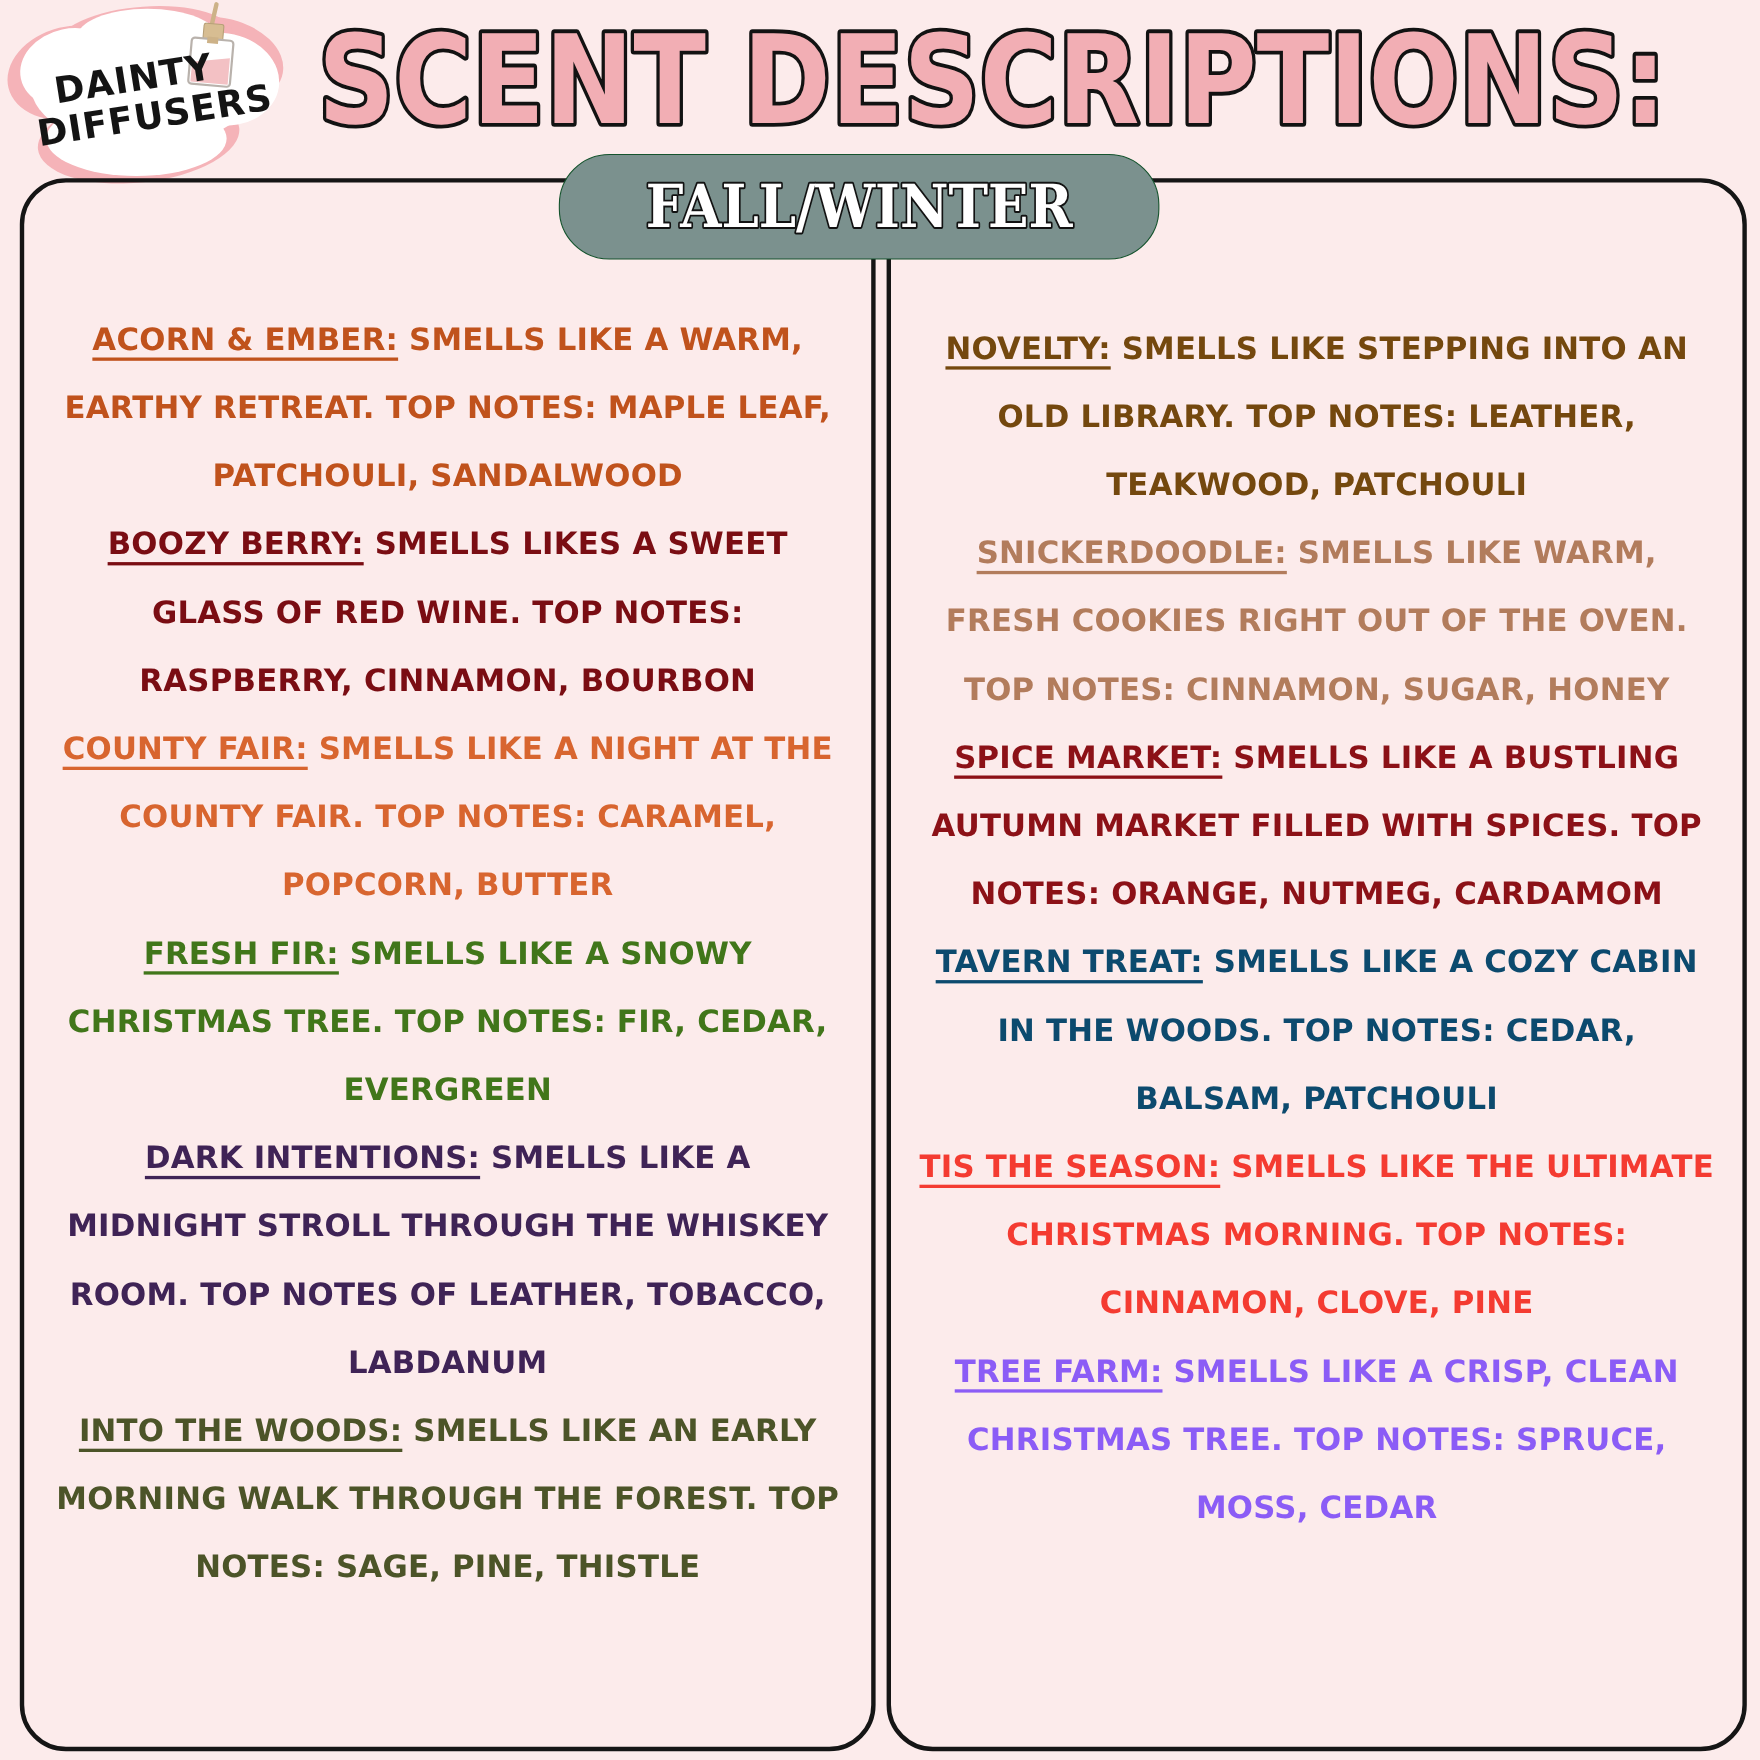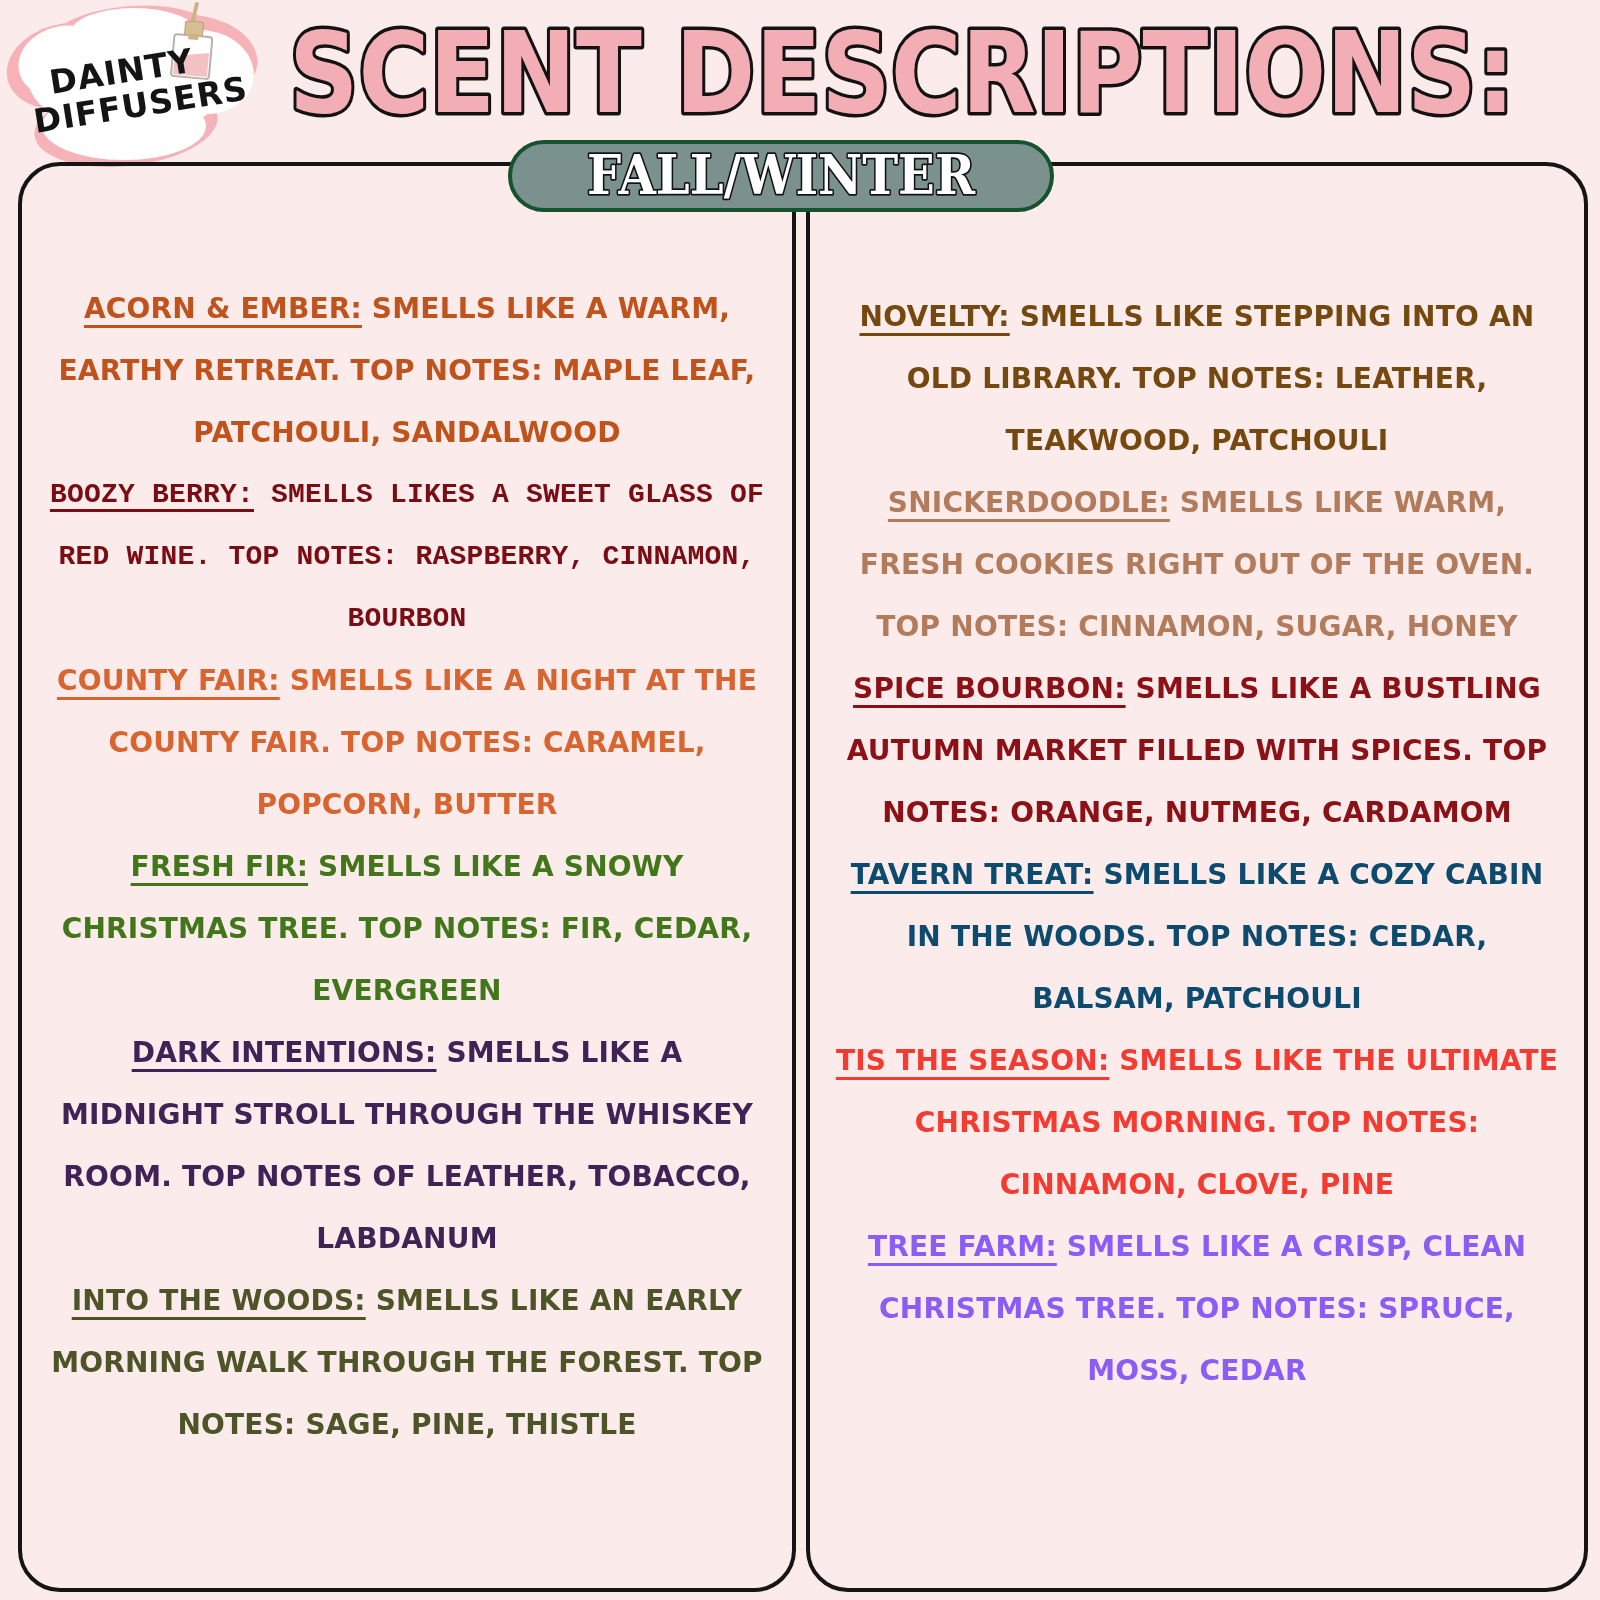--- a/index.html
+++ b/index.html
@@ -11,22 +11,22 @@
   .logo svg{width:100%;height:100%;display:block;}
 
   
   .title-svg{position:absolute;left:282px;top:14px;width:1240px;height:122px;}
   .title-svg text{
     font-family:"DejaVu Sans",sans-serif;font-weight:bold;
     paint-order:stroke;stroke:#121212;stroke-width:7px;stroke-linejoin:round;
   }
 
   
-  .badge{position:absolute;left:508px;top:140px;width:546px;height:72px;
-    background:#7b918e;border:4px solid #14532d;border-radius:46px;z-index:5;
+  .badge{position:absolute;left:508px;top:140px;width:546px;height:96px;
+    background:#7b918e;border:1px solid #14532d;border-radius:46px;z-index:5;
     display:flex;align-items:center;justify-content:center;box-sizing:border-box;}
   .badge svg{width:420px;height:62px;}
   .badge text{font-family:"DejaVu Serif",serif;font-weight:bold;
     paint-order:stroke;stroke:#121212;stroke-width:3.5px;stroke-linejoin:round;fill:#ffffff;}
 
   
   .panel{position:absolute;top:162px;height:1430px;border:4px solid #151515;
     border-radius:42px;box-sizing:border-box;background:transparent;}
   .panel-left{left:18px;width:778px;}
   .panel-right{left:806px;width:782px;}
@@ -82,32 +82,32 @@
 
   <div class="badge" style="background: rgb(123, 145, 142);">
     <svg viewBox="0 0 420 62">
       <text x="210" y="49" text-anchor="middle" font-size="54" textLength="388" lengthAdjust="spacingAndGlyphs">FALL/WINTER</text>
     </svg>
   </div>
 
   <div class="panel panel-left">
     <div class="scent-list">
         <p class="scent" style="color: rgb(192, 82, 28);"><span class="scent-name">ACORN &amp; EMBER:</span> SMELLS LIKE A WARM, EARTHY RETREAT. TOP NOTES: MAPLE LEAF, PATCHOULI, SANDALWOOD</p>
-        <p class="scent" style="color: rgb(122, 13, 19); font-family: Liberation Mono, monospace;"><span class="scent-name">BOOZY BERRY:</span> SMELLS LIKES A SWEET GLASS OF RED WINE. TOP NOTES: RASPBERRY, CINNAMON, BOURBON</p>
+        <p class="scent" style="color: rgb(122, 13, 19);"><span class="scent-name">BOOZY BERRY:</span> SMELLS LIKES A SWEET GLASS OF RED WINE. TOP NOTES: RASPBERRY, CINNAMON, BOURBON</p>
         <p class="scent" style="color: rgb(216, 101, 47);"><span class="scent-name">COUNTY FAIR:</span> SMELLS LIKE A NIGHT AT THE COUNTY FAIR. TOP NOTES: CARAMEL, POPCORN, BUTTER</p>
         <p class="scent" style="color: rgb(65, 118, 26);"><span class="scent-name">FRESH FIR:</span> SMELLS LIKE A SNOWY CHRISTMAS TREE. TOP NOTES: FIR, CEDAR, EVERGREEN</p>
         <p class="scent" style="color: rgb(63, 35, 86);"><span class="scent-name">DARK INTENTIONS:</span> SMELLS LIKE A MIDNIGHT STROLL THROUGH THE WHISKEY ROOM. TOP NOTES OF LEATHER, TOBACCO, LABDANUM</p>
         <p class="scent" style="color: rgb(76, 84, 40);"><span class="scent-name">INTO THE WOODS:</span> SMELLS LIKE AN EARLY MORNING WALK THROUGH THE FOREST. TOP NOTES: SAGE, PINE, THISTLE</p>
       </div>
   </div>
 
   <div class="panel panel-right">
     <div class="scent-list">
         <p class="scent" style="color: rgb(116, 72, 14);"><span class="scent-name">NOVELTY:</span> SMELLS LIKE STEPPING INTO AN OLD LIBRARY. TOP NOTES: LEATHER, TEAKWOOD, PATCHOULI</p>
         <p class="scent" style="color: rgb(178, 124, 92);"><span class="scent-name">SNICKERDOODLE:</span> SMELLS LIKE WARM, FRESH COOKIES RIGHT OUT OF THE OVEN. TOP NOTES: CINNAMON, SUGAR, HONEY</p>
-        <p class="scent" style="color: rgb(140, 17, 23);"><span class="scent-name">SPICE BOURBON:</span> SMELLS LIKE A BUSTLING AUTUMN MARKET FILLED WITH SPICES. TOP NOTES: ORANGE, NUTMEG, CARDAMOM</p>
+        <p class="scent" style="color: rgb(140, 17, 23);"><span class="scent-name">SPICE MARKET:</span> SMELLS LIKE A BUSTLING AUTUMN MARKET FILLED WITH SPICES. TOP NOTES: ORANGE, NUTMEG, CARDAMOM</p>
         <p class="scent" style="color: #0c4a6e;"><span class="scent-name">TAVERN TREAT:</span> SMELLS LIKE A COZY CABIN IN THE WOODS. TOP NOTES: CEDAR, BALSAM, PATCHOULI</p>
         <p class="scent" style="color: rgb(244, 59, 49);"><span class="scent-name">TIS THE SEASON:</span> SMELLS LIKE THE ULTIMATE CHRISTMAS MORNING. TOP NOTES: CINNAMON, CLOVE, PINE</p>
         <p class="scent" style="color: #8b5cf6;"><span class="scent-name">TREE FARM:</span> SMELLS LIKE A CRISP, CLEAN CHRISTMAS TREE. TOP NOTES: SPRUCE, MOSS, CEDAR</p>
       </div>
   </div>
 
 </div>
 
 </body></html>

